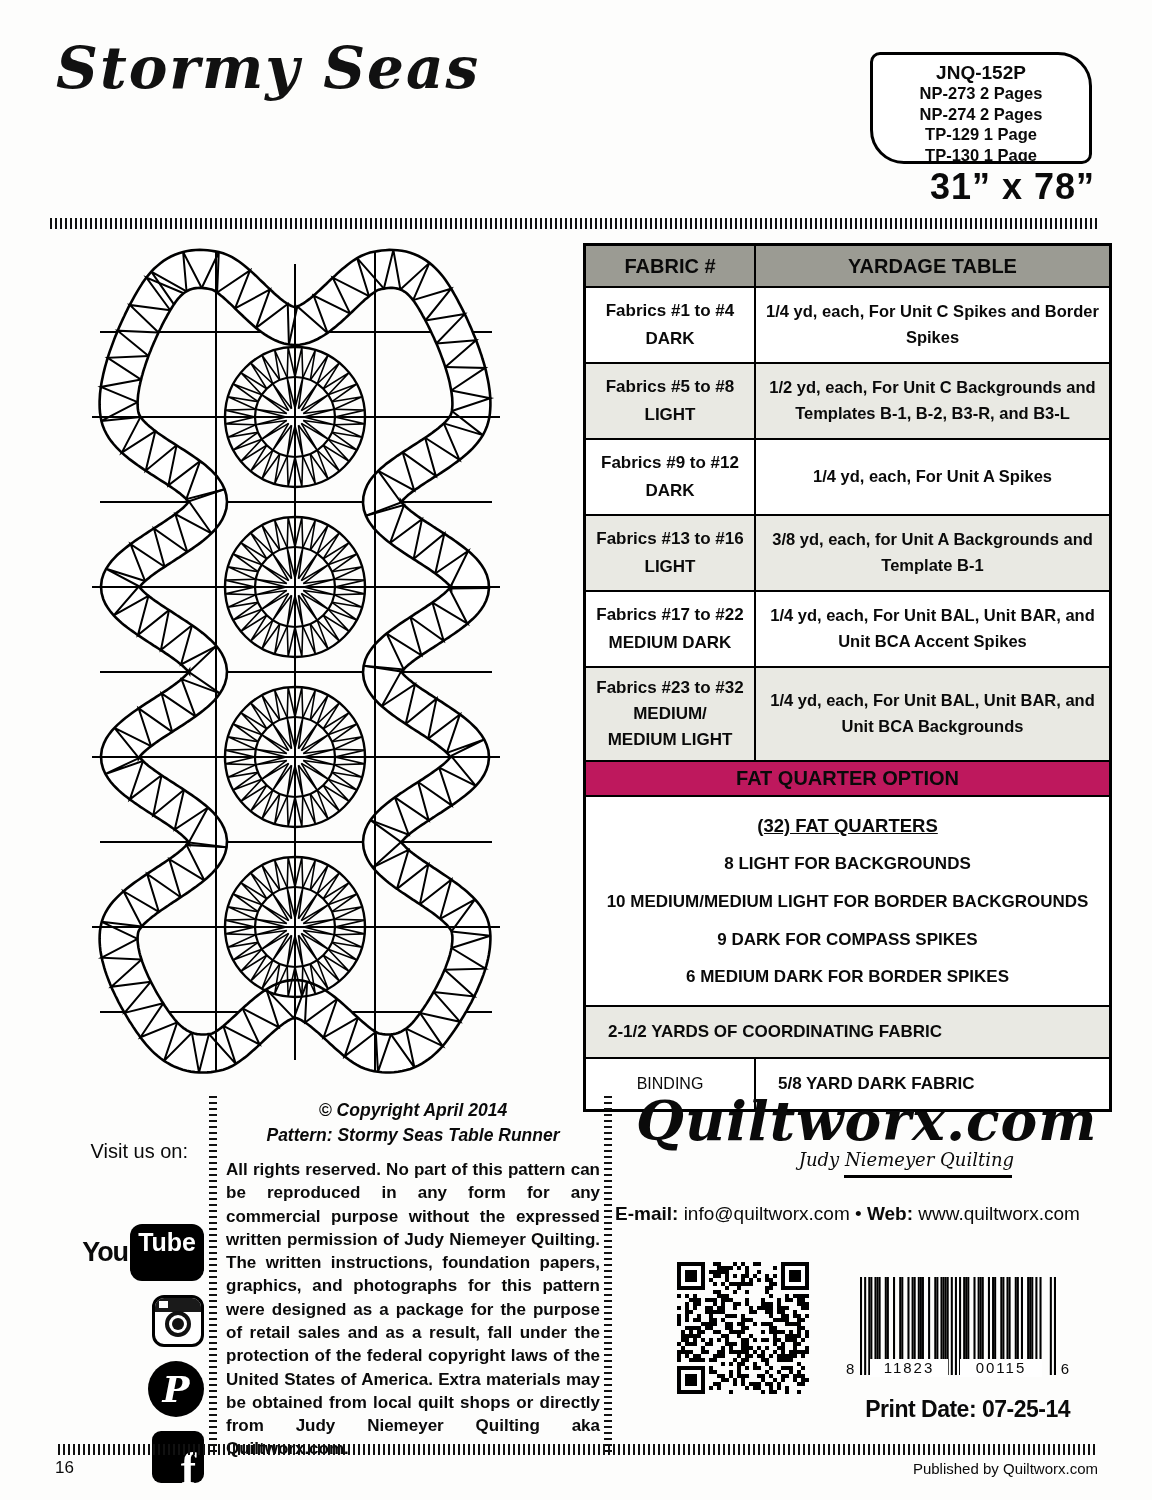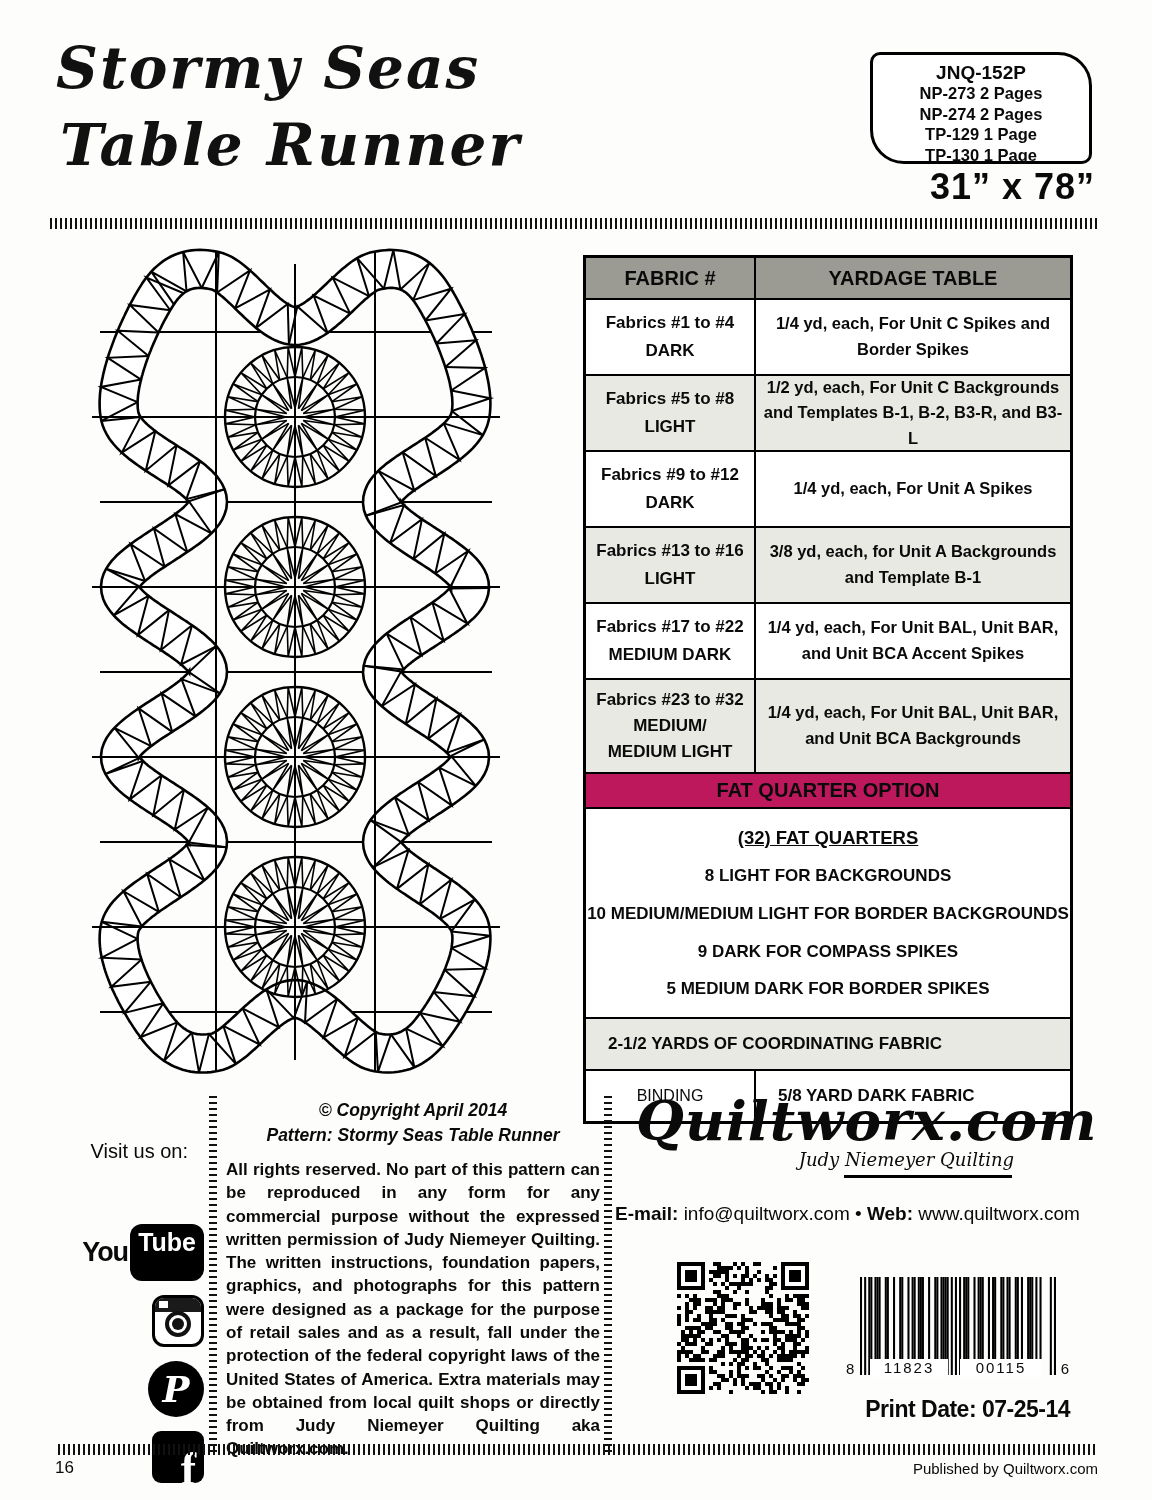--- a/index.html
+++ b/index.html
@@ -19,22 +19,22 @@
   .dims{left:850px;top:166px;width:245px;text-align:right;font-weight:bold;
         font-size:36px;letter-spacing:1px;}
   .hdash{height:11px;background:repeating-linear-gradient(90deg,#111 0 2px,transparent 2px 5px);}
   .rule-top{left:50px;top:218px;width:1048px;}
   .rule-bottom{left:58px;top:1444px;width:1040px;}
   .vdash{width:8px;background:repeating-linear-gradient(0deg,#111 0 2.5px,transparent 2.5px 6px);}
   .vd-left{left:209px;top:1096px;height:356px;}
   .vd-right{left:604px;top:1096px;height:356px;}
 
   
-  .ytable{left:583px;top:243px;width:490px;border:3px solid #000;background:#fff;
-          box-sizing:border-box;display:flex;flex-direction:column;margin-top:12px;}
+  .ytable{left:583px;top:243px;width:529px;border:3px solid #000;background:#fff;
+          box-sizing:border-box;display:flex;flex-direction:column;}
   .trow{display:flex;border-top:2.5px solid #000;}
   .trow:first-child{border-top:none;}
   .thead{height:40px;background:#9b9b93;}
   .thead .c1,.thead .c2{display:flex;align-items:center;justify-content:center;
           font-weight:bold;font-size:20px;}
   .c1{width:170px;box-sizing:border-box;border-right:2.5px solid #000;
       display:flex;flex-direction:column;align-items:center;justify-content:space-evenly;
       text-align:center;padding:4px 6px;}
   .c2{flex:1;display:flex;align-items:center;justify-content:center;text-align:center;
       font-weight:600;font-size:16.5px;line-height:1.55;padding:0 3px;}
@@ -109,21 +109,20 @@
   .pageno{left:55px;top:1458px;font-size:17px;}
   .pub{left:880px;top:1460px;width:218px;text-align:right;font-size:15px;}
 
   .quilt{left:90px;top:242px;}
 </style>
 </head>
 <body>
 
 <div class="abs title">
   <div>Stormy Seas</div>
-  <div class="l2">Table Runner</div>
 </div>
 
 <div class="abs pattern-box">
   <div class="code">JNQ-152P</div>
   <div class="pl">NP-273 2 Pages</div>
   <div class="pl">NP-274 2 Pages</div>
   <div class="pl">TP-129 1 Page</div>
   <div class="pl">TP-130 1 Page</div>
 </div>
 
@@ -518,21 +517,21 @@
       </div>
     <div class="c2">1/4 yd, each, For Unit BAL, Unit BAR, and Unit BCA Backgrounds</div>
   </div>
 
   <div class="fqhead">FAT QUARTER OPTION</div>
   <div class="fqbody">
     <div class="fqtitle">(32) FAT QUARTERS</div>
     <div>8 LIGHT FOR BACKGROUNDS</div>
     <div>10 MEDIUM/MEDIUM LIGHT FOR BORDER BACKGROUNDS</div>
     <div>9 DARK FOR COMPASS SPIKES</div>
-    <div>5 MEDIUM DARK FOR BORDER SPIKES</div>
+    <div>6 MEDIUM DARK FOR BORDER SPIKES</div>
   </div>
 
   <div class="trow xrow shaded">
     <div class="c2">2-1/2 YARDS OF COORDINATING FABRIC</div>
   </div>
   <div class="trow xrow">
     <div class="c1">
         <span class="fab">BINDING</span>
       </div>
     <div class="c2">5/8 YARD DARK FABRIC</div>

